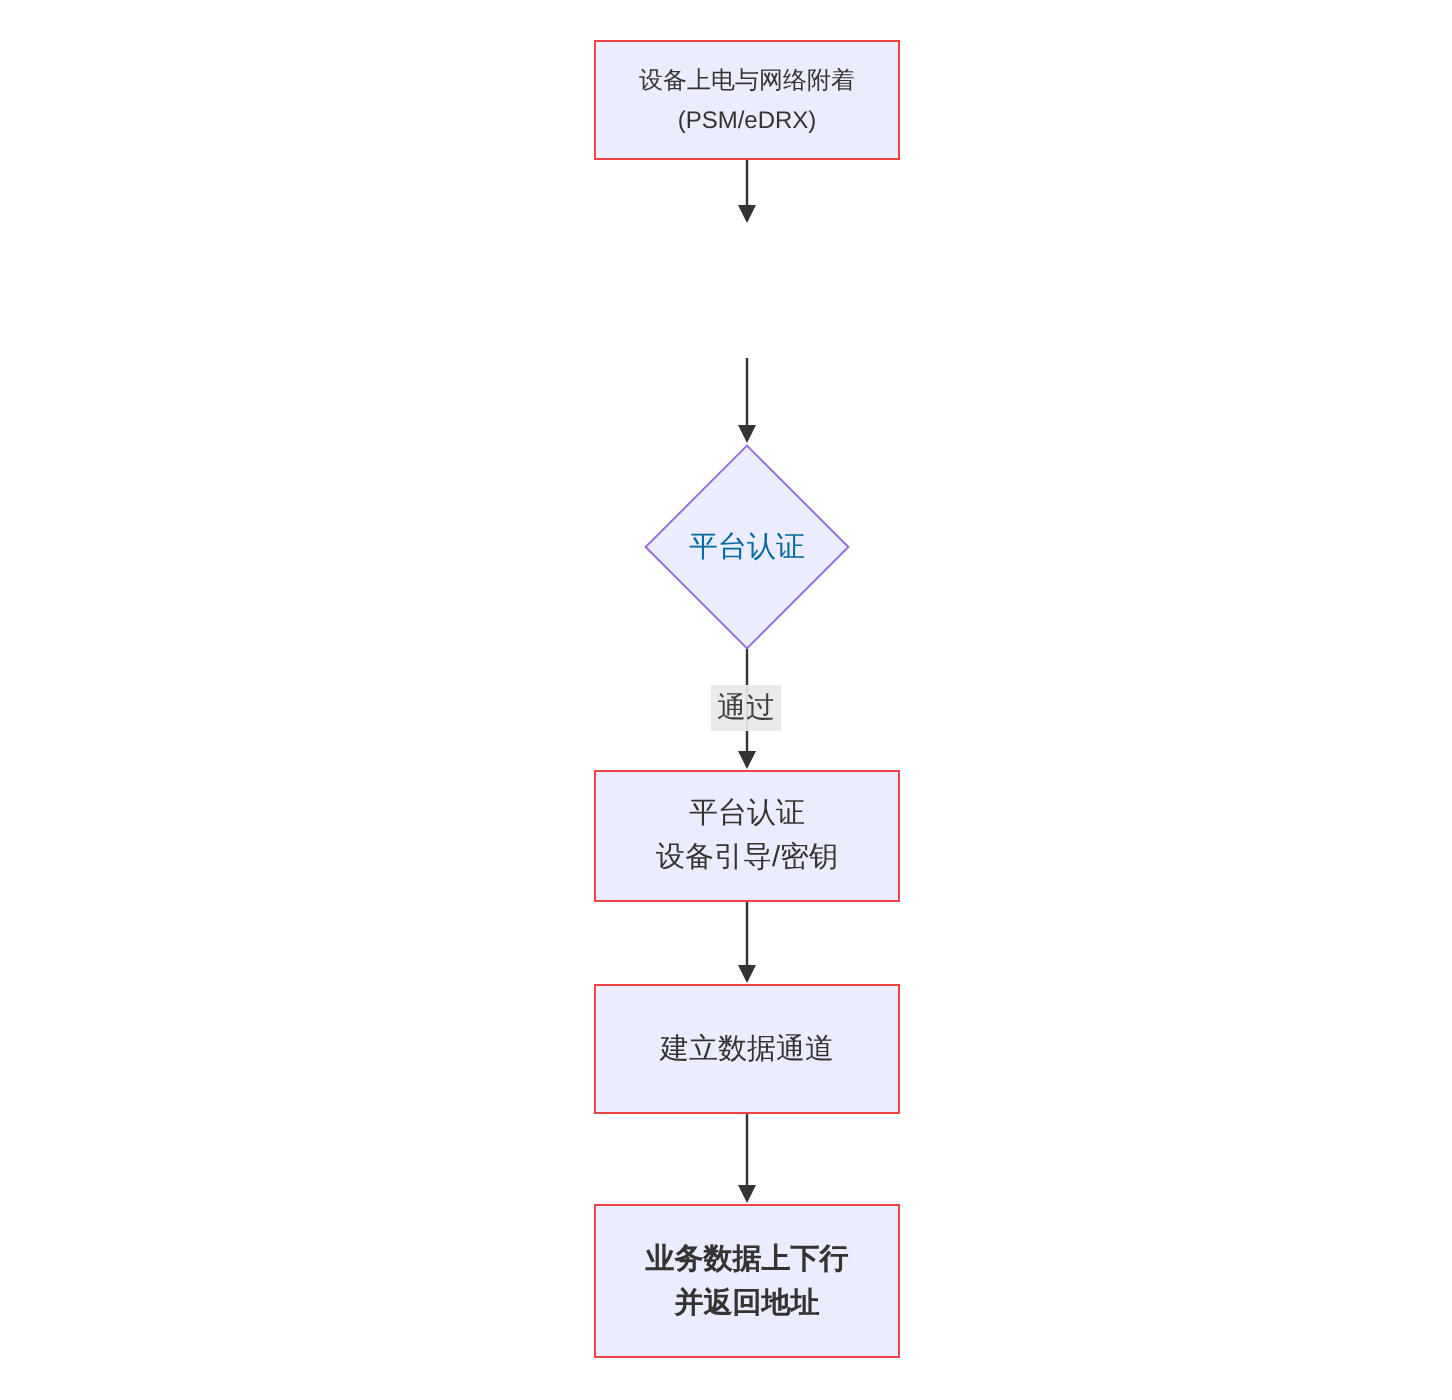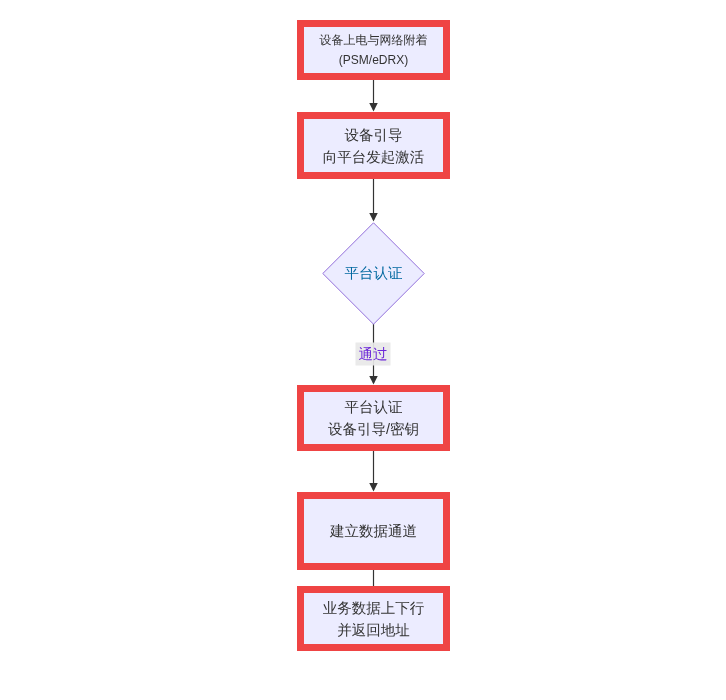--- a/index.html
+++ b/index.html
@@ -27,31 +27,31 @@
     display: flex;
     flex-direction: column;
     justify-content: center;
     align-items: center;
     text-align: center;
     color: #333333;
     box-sizing: border-box;
   }
   .rect {
     background: #ECECFF;
-    border: 7px solid #ef4444;
+    border: 1px solid #ef4444;
     left: 297px;
     width: 153px;
     font-size: 14.5px;
     line-height: 22px;
   }
   .n1 { top: 20px;  height: 60px; font-size: 12px; line-height: 20px; }
   .n2 { top: 112px; height: 67px; }
   .n4 { top: 385px; height: 66px; }
-  .n5 { top: 492px; height: 78px; }
-  .n6 { top: 586px; height: 65px; }
+  .n5 { top: 492px; height: 65px; }
+  .n6 { top: 602px; height: 77px; font-weight: bold; }
   .diamond-wrap {
     position: absolute;
     left: 322px;
     top: 222px;
     width: 103px;
     height: 103px;
     z-index: 2;
   }
   .diamond-label {
     position: absolute;
@@ -64,21 +64,21 @@
     align-items: center;
     font-size: 14.5px;
     color: #0369a1;
   }
   .edge-label {
     position: absolute;
     left: 373px;
     top: 354px;
     transform: translate(-50%, -50%);
     background: rgba(232, 232, 232, 0.92);
-    color: #6d28d9;
+    color: #404040;
     font-size: 14.5px;
     padding: 2px 3px;
     z-index: 3;
     white-space: nowrap;
   }
   .ln { display: block; }
 </style>
 </head>
 <body>
 
@@ -95,24 +95,20 @@
     <line x1="373.5" y1="324" x2="373.5" y2="383" stroke="#333333" stroke-width="1.2" marker-end="url(#arrowhead)"></line>
     <line x1="373.5" y1="451" x2="373.5" y2="490" stroke="#333333" stroke-width="1.2" marker-end="url(#arrowhead)"></line>
     <line x1="373.5" y1="557" x2="373.5" y2="600" stroke="#333333" stroke-width="1.2" marker-end="url(#arrowhead)"></line>
   </svg>
 
   <div class="node rect n1">
     <span class="ln">设备上电与网络附着</span>
     <span class="ln">(PSM/eDRX)</span>
   </div>
 
-  <div class="node rect n2">
-    <span class="ln">设备引导</span>
-    <span class="ln">向平台发起激活</span>
-  </div>
 
   <div class="diamond-wrap">
     <svg width="103" height="103">
       <polygon points="51.5,0.8 102.2,51.5 51.5,102.2 0.8,51.5" fill="#ECECFF" stroke="#9370DB" stroke-width="1"></polygon>
     </svg>
     <div class="diamond-label">平台认证</div>
   </div>
 
   <div class="edge-label">通过</div>
 

